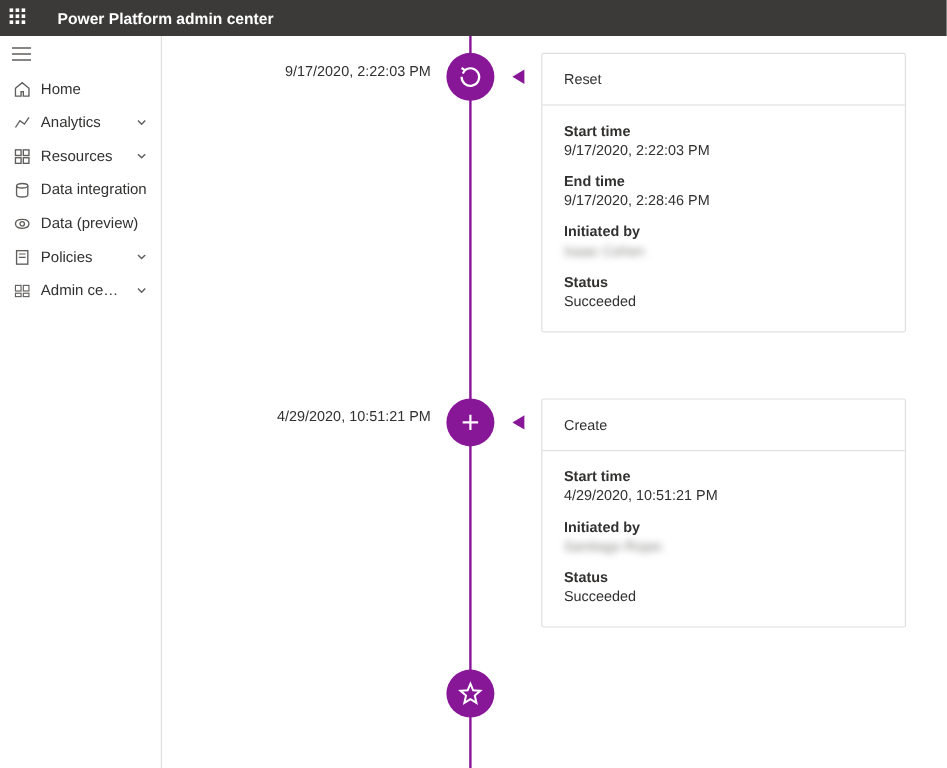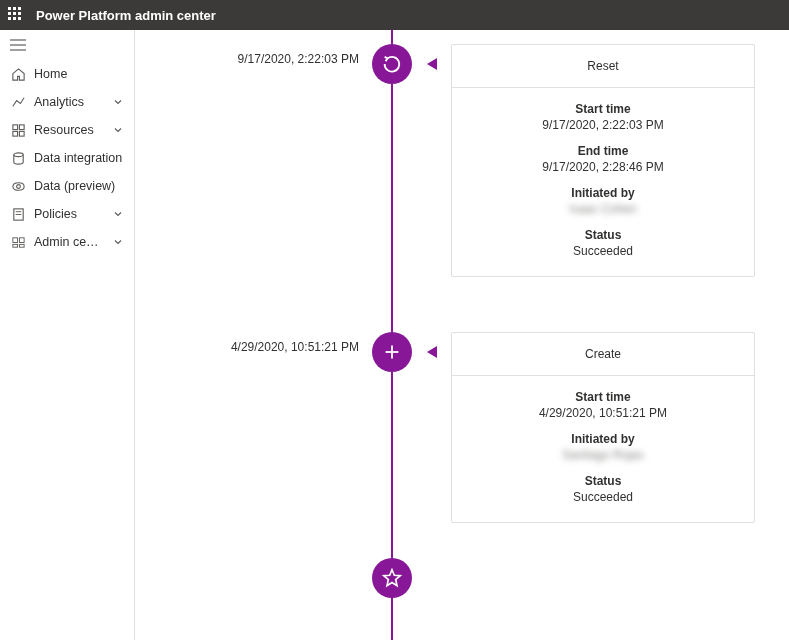--- a/index.html
+++ b/index.html
@@ -1,18 +1,18 @@
 <!DOCTYPE html>
 <html><head>
 <meta charset="utf-8">
 <style>
   * { box-sizing: border-box; margin: 0; padding: 0; }
   html, body { width: 789px; height: 640px; font-family: "Segoe UI", -apple-system, sans-serif; font-size: 13px; color: #323130; background: #fff; overflow: hidden; }
   
-  .topbar { height: 30px; background: #3b3a39; color: #fff; display: flex; align-items: center; padding: 0 8px; gap: 12px; }
+  .topbar { height: 30px; background: #3b3a39; color: #fff; display: flex; align-items: center; padding: 0 8px; gap: 24px; }
   .waffle { width: 16px; height: 16px; display: grid; grid-template-columns: repeat(3,3px); grid-template-rows: repeat(3,3px); gap: 2px; cursor: pointer; }
   .waffle span { background:#fff; }
   .topbar-title { font-size: 13px; font-weight: 600; }
   
   .body { display:flex; height: calc(640px - 30px); }
   .sidebar { width: 135px; border-right: 1px solid #e1dfdd; background:#fff; }
   .hamburger { height: 30px; display:flex; align-items:center; padding:0 10px; cursor:pointer; border-bottom:0; }
   .hamburger svg { stroke:#605e5c; }
   .nav-item { display:flex; align-items:center; height:28px; padding:0 10px; gap:8px; cursor:pointer; position:relative; font-size:12.5px; color:#323130; }
   .nav-item.active { font-weight:600; }
@@ -23,21 +23,21 @@
   .chevron { width:12px; height:12px; display:flex; align-items:center; justify-content:center; }
   .chevron svg { stroke:#605e5c; fill:none; }
   
   .main { flex:1; position:relative; overflow:hidden; }
   .timeline-line { position:absolute; left:256px; top:0; bottom:0; width:2px; background:#881798; }
   .event { position:absolute; left:0; right:0; }
   .event-time { position:absolute; right:calc(100% - 224px); top:8px; font-size:12px; color:#323130; white-space:nowrap; }
   .event-marker { position:absolute; left:237px; top:0; width:40px; height:40px; border-radius:50%; background:#881798; display:flex; align-items:center; justify-content:center; }
   .event-marker svg { stroke:#fff; fill:none; }
   .event-arrow { position:absolute; left:292px; top:14px; width:0; height:0; border-top:6px solid transparent; border-bottom:6px solid transparent; border-right:10px solid #881798; }
-  .event-card { position:absolute; left:316px; top:0; width:304px; border:1px solid #e1dfdd; border-radius:2px; background:#fff;text-align:center; }
+  .event-card { position:absolute; left:316px; top:0; width:304px; border:1px solid #e1dfdd; border-radius:2px; background:#fff; }
   .card-header { padding:14px 18px; border-bottom:1px solid #e1dfdd; font-size:12px; }
   .card-body { padding:14px 18px 18px; display:flex; flex-direction:column; gap:12px; }
   .field-label { font-weight:700; font-size:12px; margin-bottom:2px; }
   .field-value { font-size:12px; color:#323130; }
   .blurred { filter: blur(3px); color:#8a8886; }
   .star-marker { position:absolute; left:237px; top:528px; width:40px; height:40px; border-radius:50%; background:#881798; display:flex; align-items:center; justify-content:center; }
 </style>
 </head>
 <body>
 

